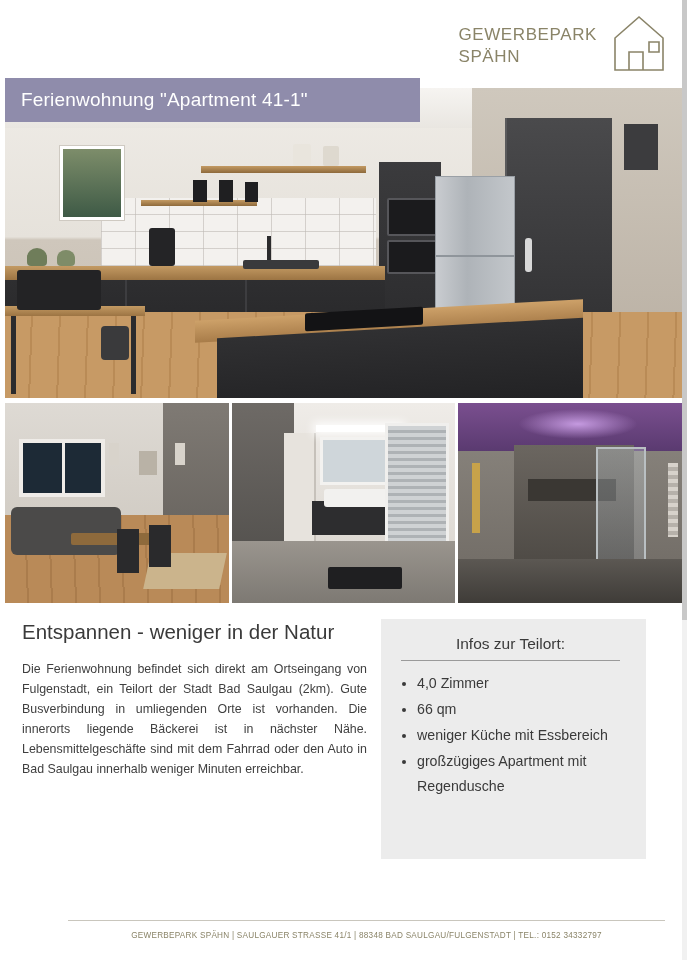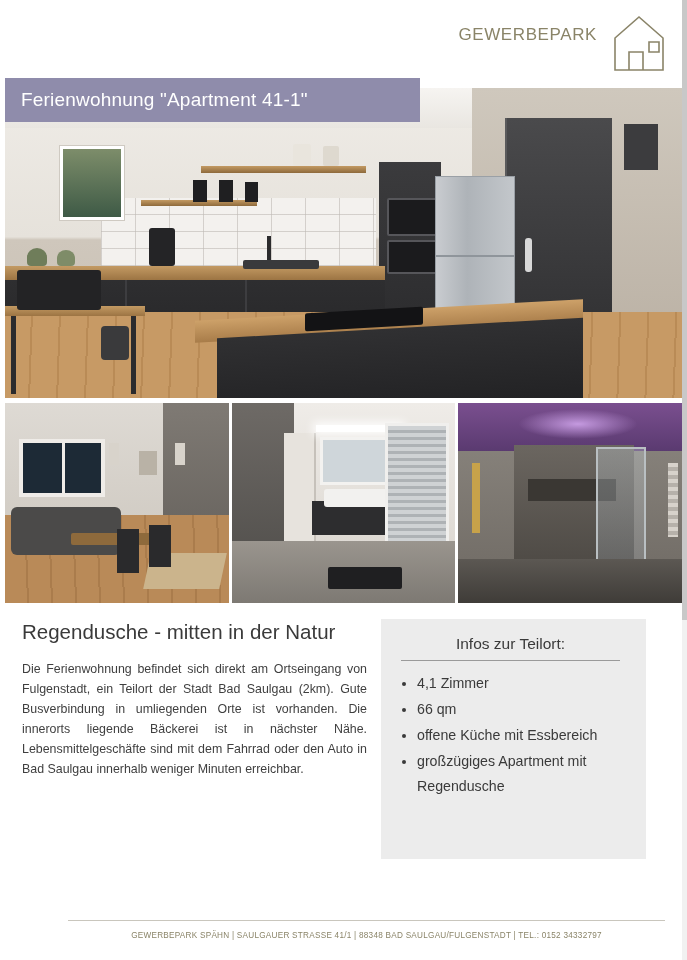--- a/index.html
+++ b/index.html
@@ -341,20 +341,21 @@
   }
 </style>
 </head>
 <body>
 
 <div class="page">
 
   <div class="header">
     <div class="brand">
       <span>GEWERBEPARK</span>
+      <span class="brand-line2">SPÄHN</span>
     </div>
     <div class="logo">
       <svg width="60" height="62" viewBox="0 0 60 62">
         <path d="M6 26 L30 5 L54 26 L54 58 L6 58 Z" fill="none" stroke="#8a8468" stroke-width="1.6"></path>
         <path d="M20 58 L20 40 L34 40 L34 58" fill="none" stroke="#8a8468" stroke-width="1.6"></path>
         <path d="M40 30 L50 30 L50 40 L40 40 Z" fill="none" stroke="#8a8468" stroke-width="1.6"></path>
       </svg>
     </div>
   </div>
 
@@ -439,31 +440,31 @@
       <div class="sh-glass"></div>
       <div class="sh-rail"></div>
       <div class="sh-towelbar"></div>
       <div class="sh-floor"></div>
     </div>
   </div>
 
   <div class="content">
     <div class="col-left">
       <h1 class="headline">
-        <span class="l2">Regendusche - mitten in der Natur</span>
+        <span class="l2">Entspannen - weniger in der Natur</span>
       </h1>
       <p class="body-text">Die Ferienwohnung befindet sich direkt am Ortseingang von Fulgenstadt, ein Teilort der Stadt Bad Saulgau (2km). Gute Busverbindung in umliegenden Orte ist vorhanden. Die innerorts liegende Bäckerei ist in nächster Nähe.  Lebensmittelgeschäfte sind mit dem Fahrrad oder den Auto in Bad Saulgau innerhalb weniger Minuten erreichbar.</p>
     </div>
 
     <div class="col-right">
       <div class="info-title">Infos zur Teilort:</div>
       <ul class="info-list">
-        <li>4,1 Zimmer</li>
+        <li>4,0 Zimmer</li>
         <li>66 qm</li>
-        <li>offene Küche mit Essbereich</li>
+        <li>weniger Küche mit Essbereich</li>
         <li>großzügiges Apartment mit Regendusche</li>
       </ul>
     </div>
   </div>
 
   <div class="footer">
     <div class="footer-rule"></div>
     <div class="footer-text">GEWERBEPARK SPÄHN | SAULGAUER STRASSE 41/1 | 88348 BAD SAULGAU/FULGENSTADT | TEL.: 0152 34332797</div>
   </div>
 

